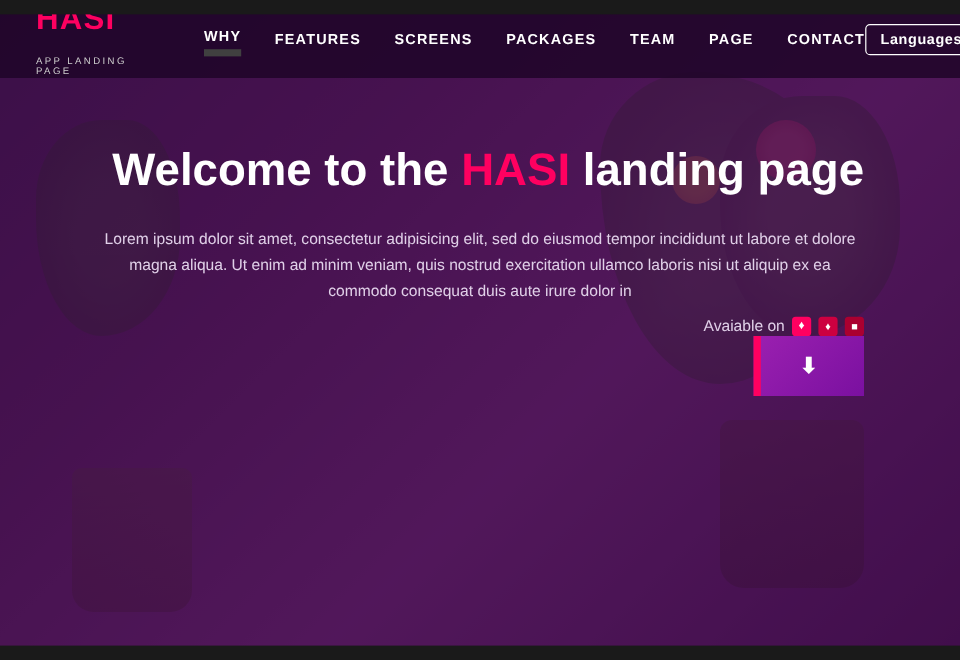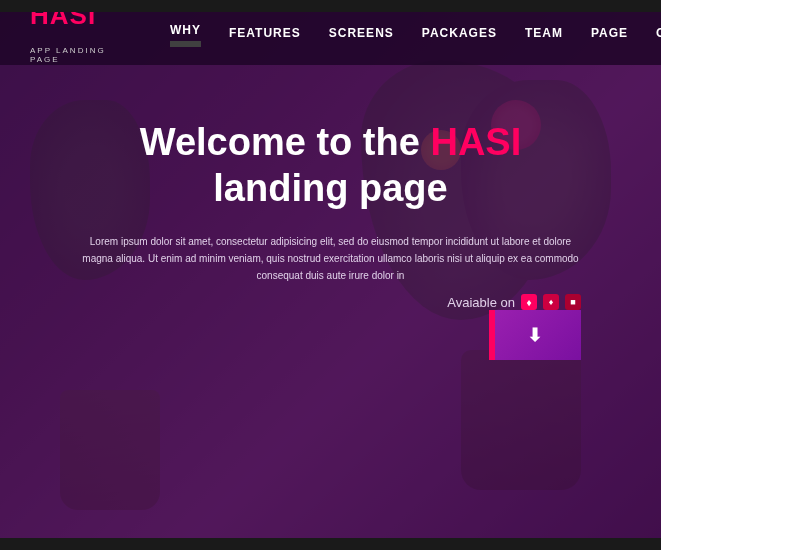--- a/index.html
+++ b/index.html
@@ -5,21 +5,21 @@
     * { margin: 0; padding: 0; box-sizing: border-box; }
 
     body {
       width: 800px;
       height: 550px;
       overflow: hidden;
       font-family: 'Segoe UI', Arial, sans-serif;
     }
 
     .page-wrapper {
-      width: 661px;
+      width: 800px;
       height: 550px;
       position: relative;
       overflow: hidden;
     }
 
     
     .hero-bg {
       position: absolute;
       top: 0; left: 0; right: 0; bottom: 0;
       background: linear-gradient(135deg, #3a1a4a 0%, #5a2060 30%, #7a3080 60%, #4a1555 100%);
@@ -198,21 +198,21 @@
       color: #ffffff;
       margin-bottom: 22px;
       line-height: 1.2;
     }
 
     .hero-title .brand {
       color: #ff0060;
     }
 
     .hero-desc {
-      font-size: 10px;
+      font-size: 13px;
       color: #e0d0e8;
       line-height: 1.7;
       max-width: 640px;
       margin-bottom: 10px;
       text-align: center;
     }
 
     .available-line {
       font-size: 13px;
       color: #e0d0e8;

